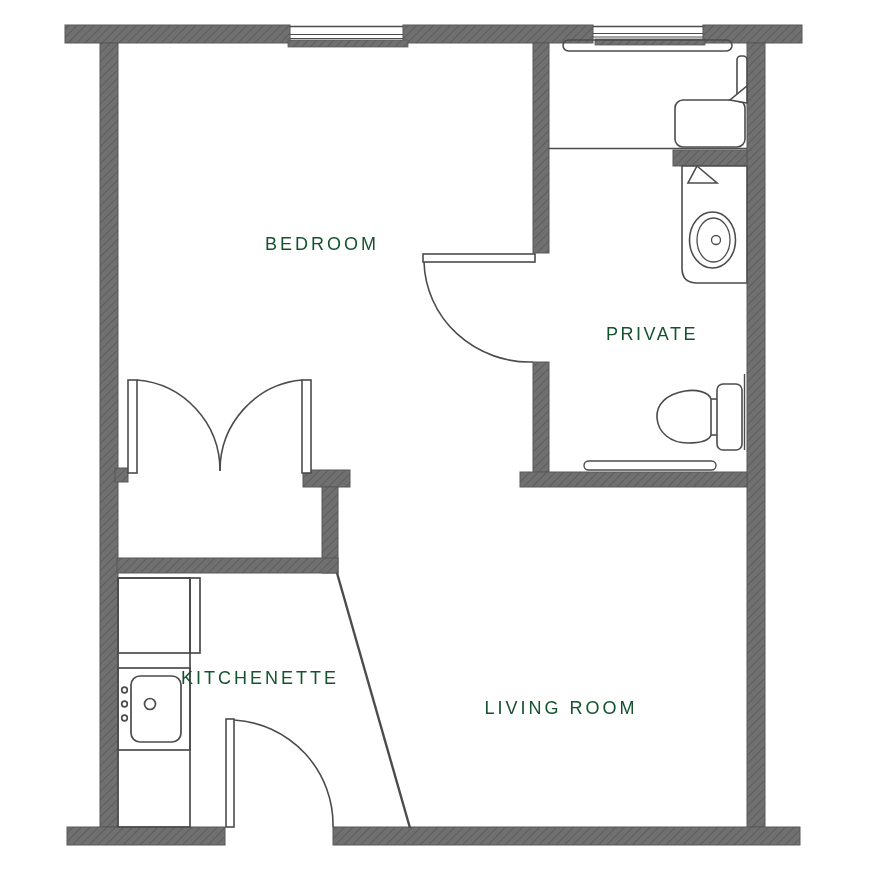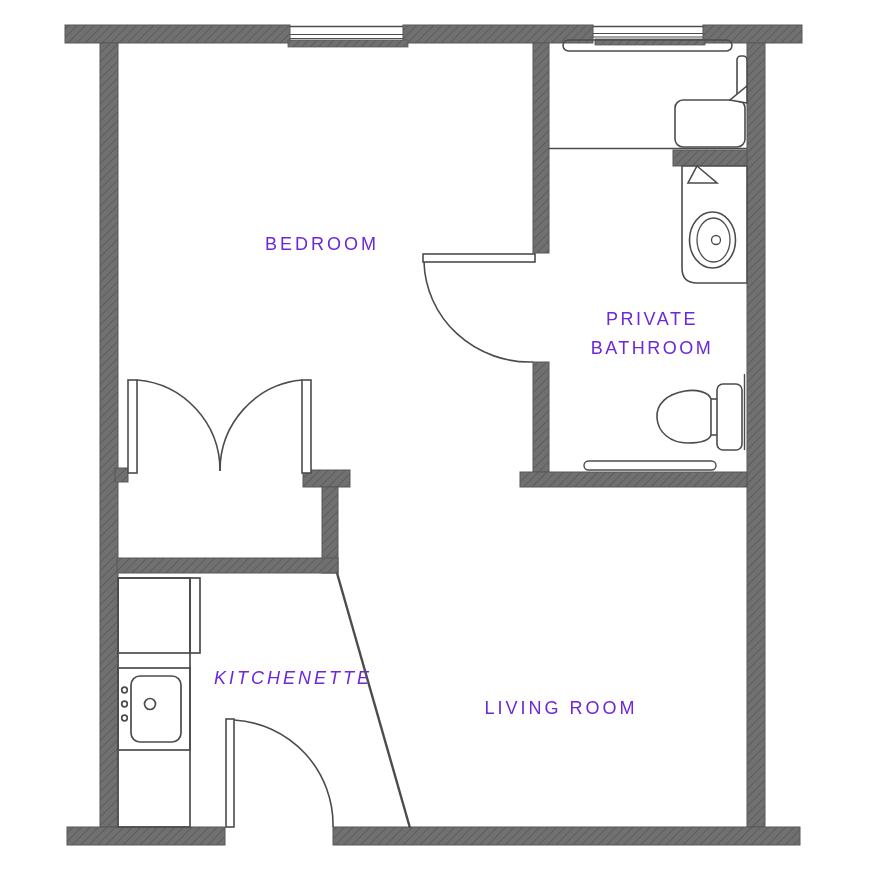--- a/index.html
+++ b/index.html
@@ -7,21 +7,21 @@
     position:relative;
     width:871px;height:871px;
     background:#ffffff;
     font-family:"Liberation Sans", sans-serif;
     overflow:hidden;
   }
   .plan-svg{position:absolute;left:0;top:0;}
   .room-label{
     position:absolute;
     transform:translate(-50%,-50%);
-    color:#6d28d9;
+    color:#14532d;
     font-size:18px;
     letter-spacing:3px;
     font-weight:400;
     white-space:nowrap;
   }
   .room-label.two-line{
     text-align:center;
     line-height:29px;
     letter-spacing:2.5px;
     white-space:normal;
@@ -119,20 +119,19 @@
       <rect x="717" y="384" width="25" height="66" rx="6" fill="#ffffff"></rect>
       <path d="M 711 399 C 709 392 696 389 685 391 C 667 394 656 404 657 418 C 658 432 670 443 688 443 C 699 443 709 441 711 435 Z" fill="#ffffff"></path>
       <rect x="584" y="461" width="132" height="9" rx="4.5" fill="none" stroke-width="1.4"></rect>
     </g>
   </svg>
 
   <div class="room-label" style="left:322px; top:244px;">BEDROOM</div>
 
   <div class="room-label two-line" style="left:652px; top:334px;">
     <div>PRIVATE</div>
-    <div>BATHROOM</div>
   </div>
 
-  <div class="room-label" style="left:293px; top:678px;font-style:italic;">KITCHENETTE</div>
+  <div class="room-label" style="left:260px; top:678px;">KITCHENETTE</div>
 
   <div class="room-label" style="left:561px; top:680px;margin-top:28px;">LIVING ROOM</div>
 
 </div>
 
 </body></html>

